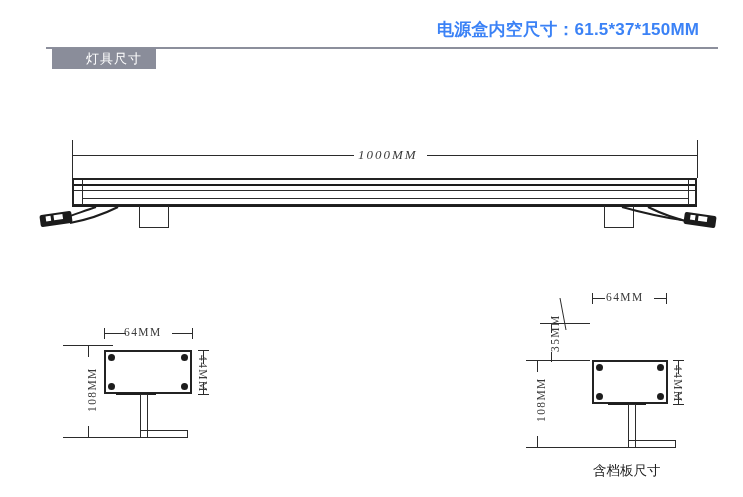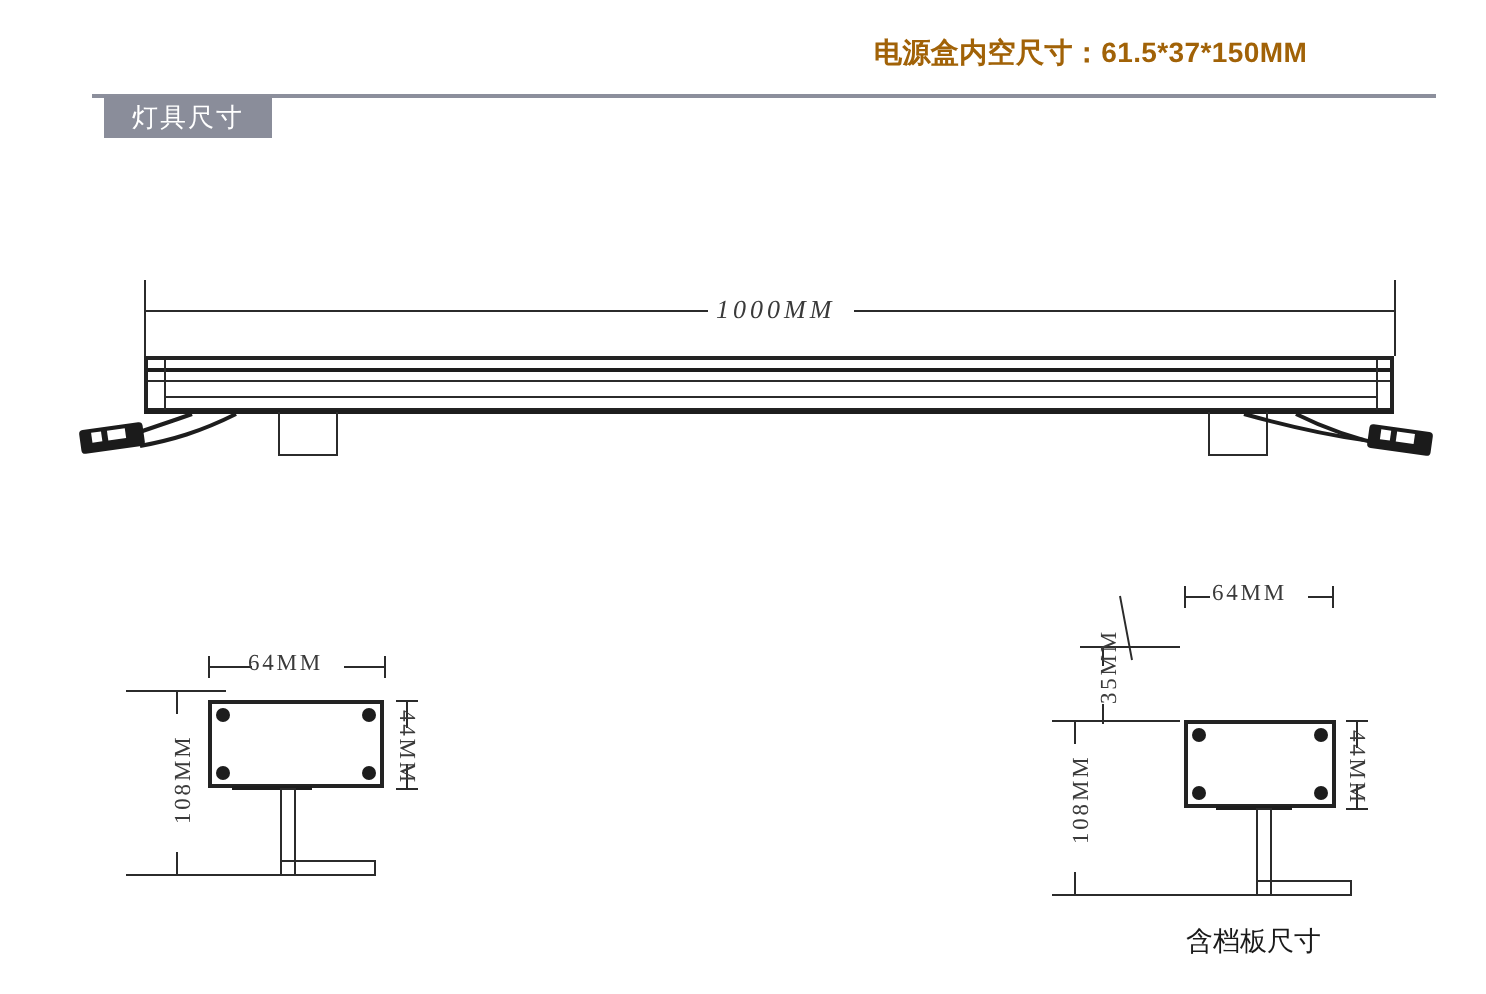--- a/index.html
+++ b/index.html
@@ -14,25 +14,25 @@
     overflow: hidden;
     font-family: "Liberation Sans", "DejaVu Sans", sans-serif;
     color: #231f20;
   }
 
   
   .spec-note {
     position: absolute;
     left: 437px;
     top: 18px;
-    font-size: 14px;
+    font-size: 17px;
     font-weight: bold;
     letter-spacing: 0.2px;
     white-space: nowrap;
-    color: #a16207;
+    color: #3b82f6;
   }
   .header-rule {
     position: absolute;
     left: 46px;
     top: 47px;
     width: 672px;
     height: 2px;
     background: #8c8f9c;
   }
   .section-chip {
@@ -40,20 +40,21 @@
     left: 52px;
     top: 48px;
     width: 84px;
     height: 21px;
     background: #8a8d9a;
     color: #ffffff;
     font-size: 13px;
     line-height: 21px;
     text-align: center;
     letter-spacing: 1px;
+    padding-left: 20px;
   }
 
   
   .ln {                     
     position: absolute;
     background: #2b2b2b;
   }
   .hl { height: 1px; }
   .vl { width: 1px; }
   .hl2 { height: 2px; background:#1d1d1d; }

